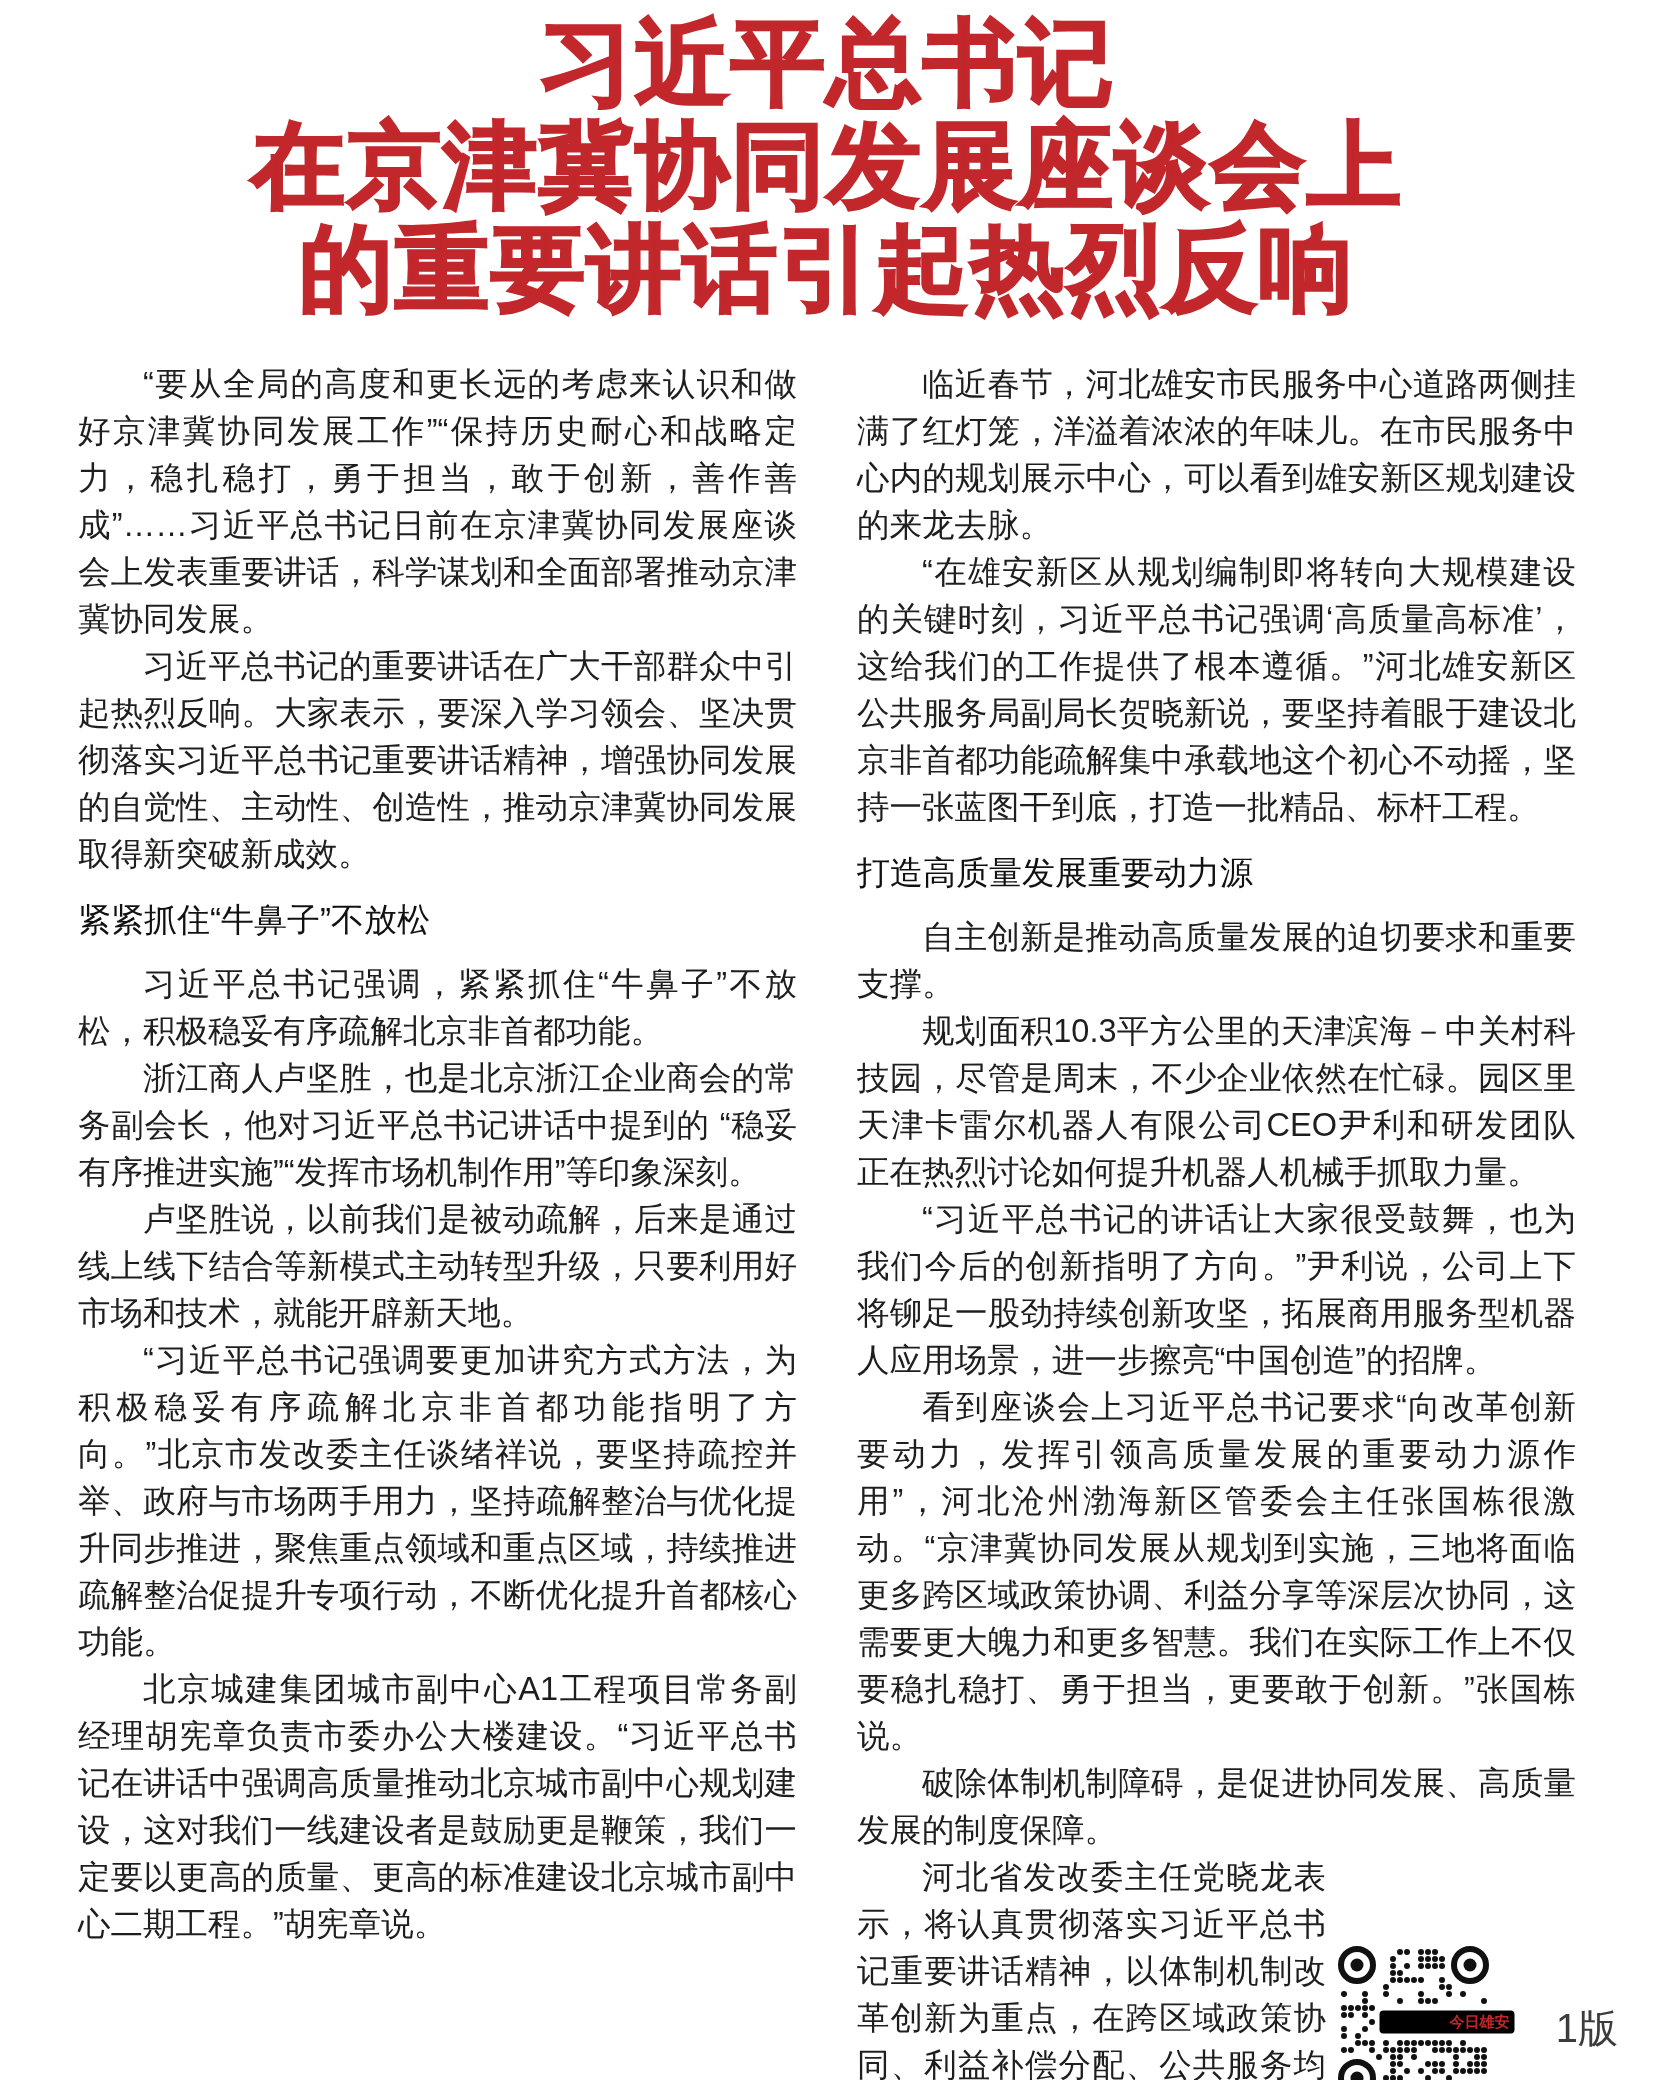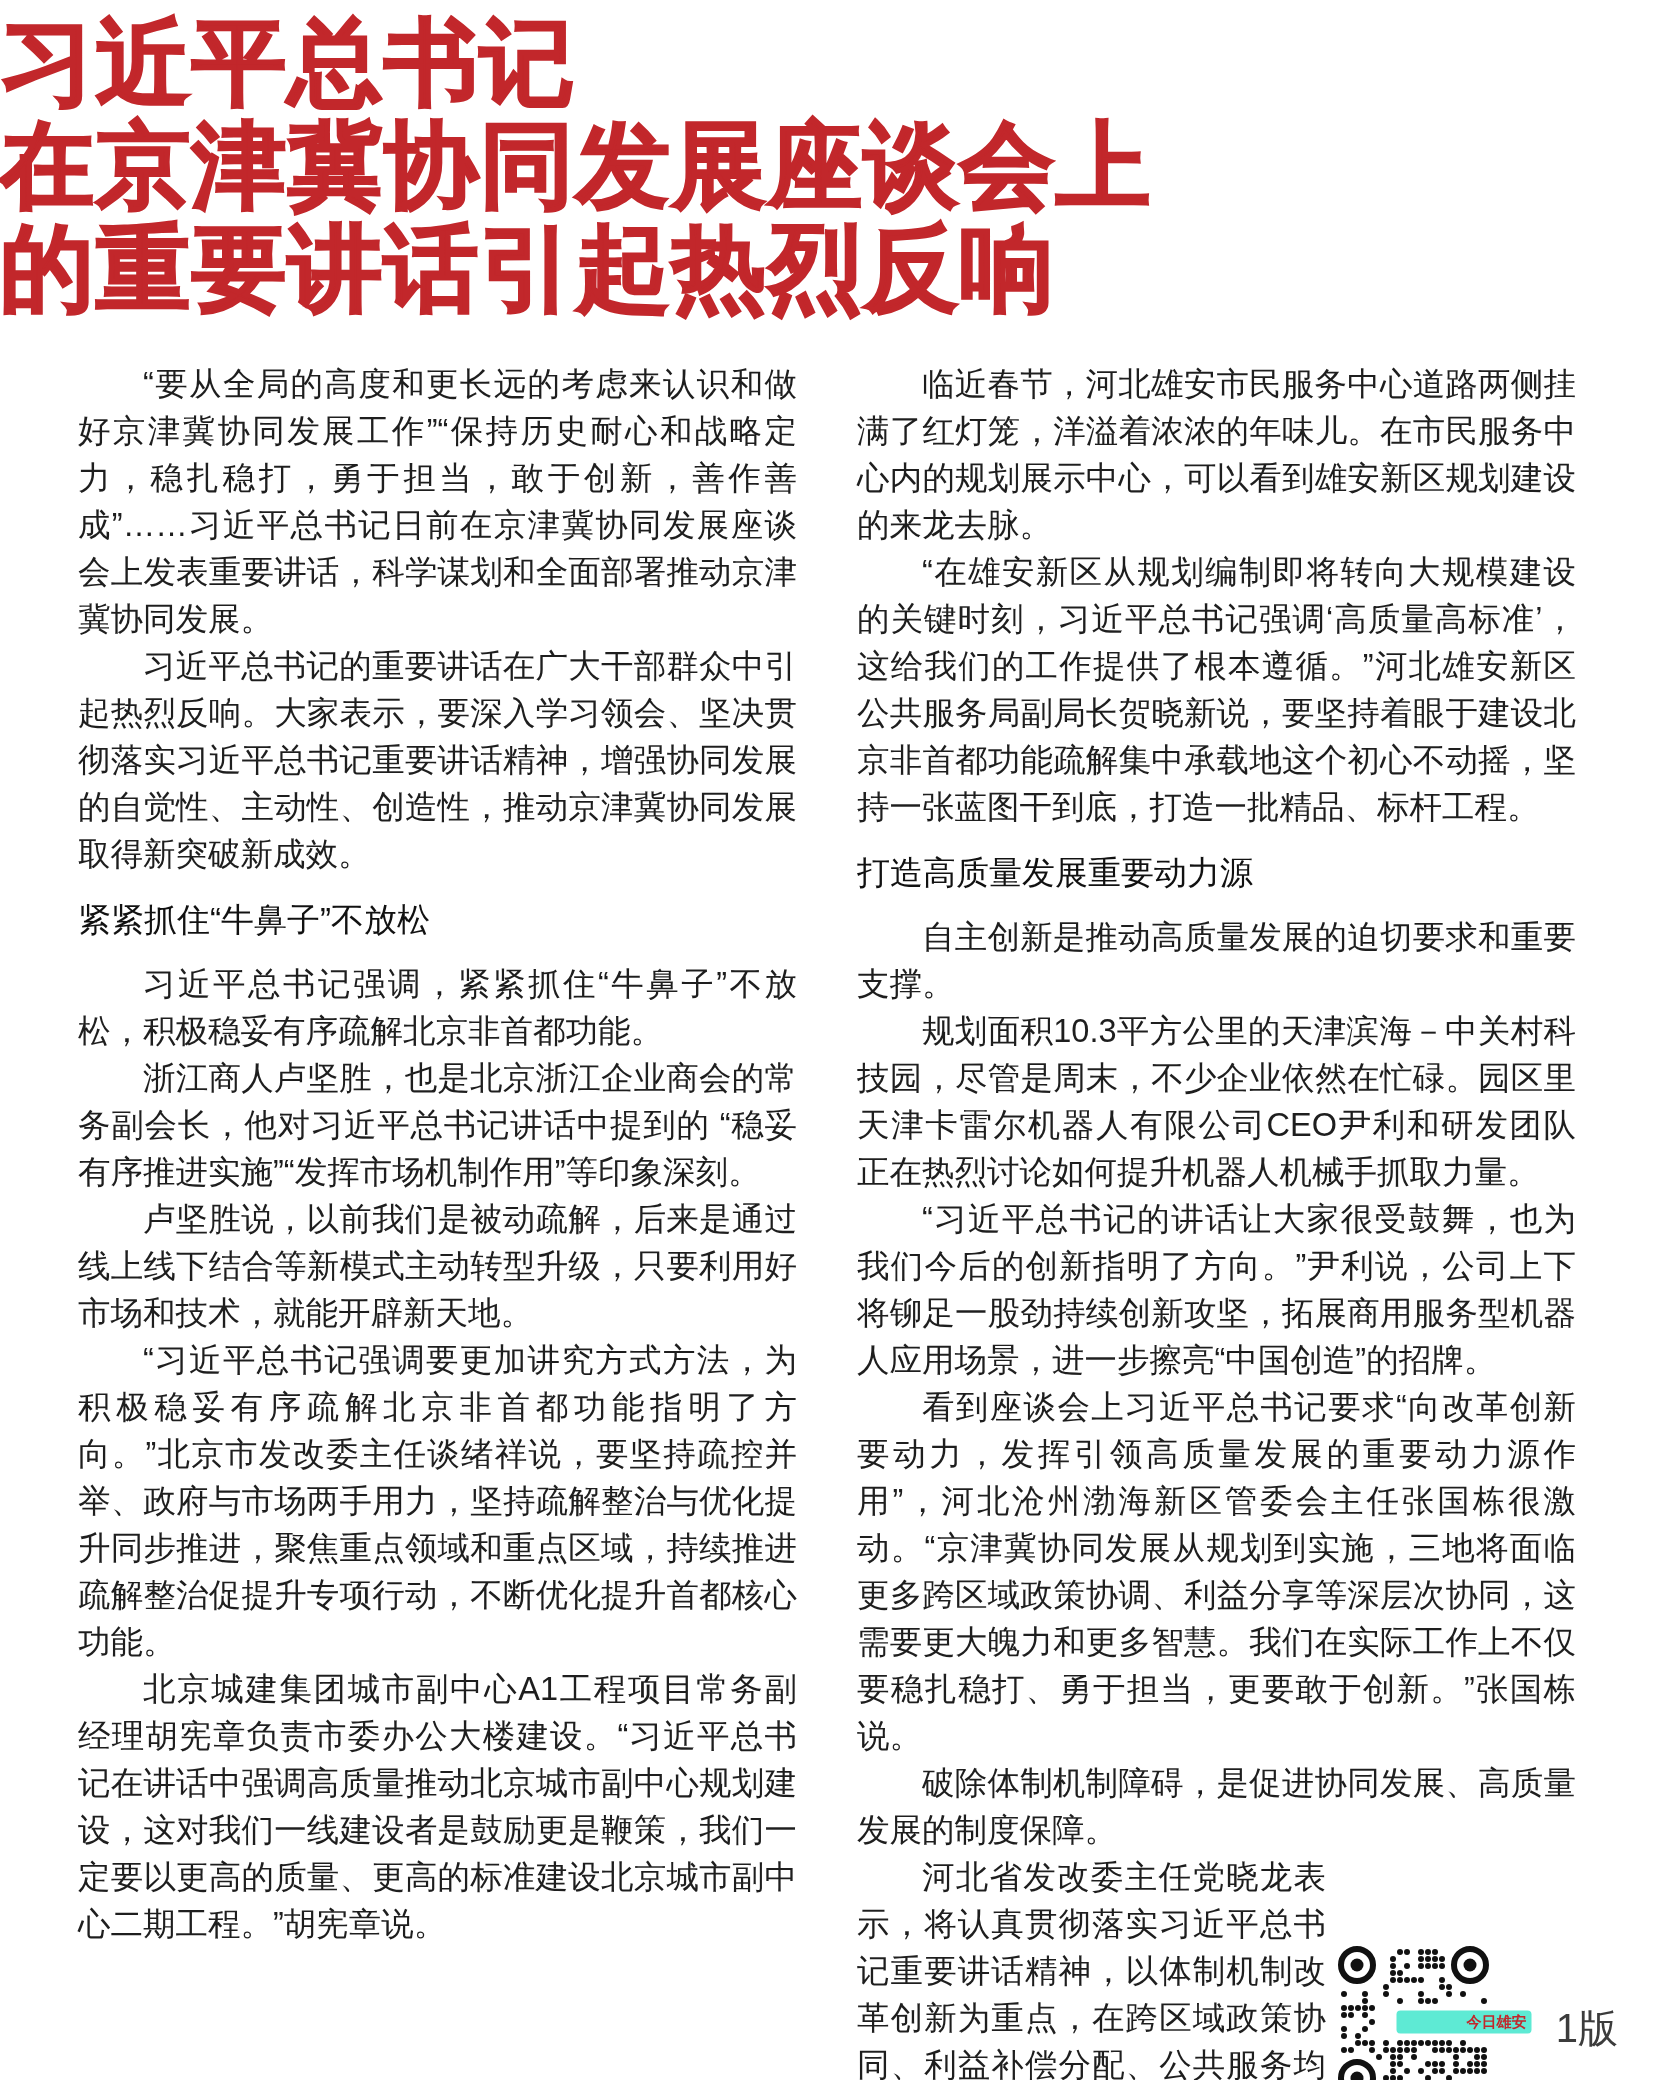--- a/index.html
+++ b/index.html
@@ -7,20 +7,21 @@
     position:relative;
     width:1654px;height:2080px;
     background:#ffffff;
     overflow:hidden;
     font-family:"Liberation Sans", sans-serif;
     color:#1e1e1e;
   }
   
   .headline{
     margin-top:12px;
+    text-align:center;
     color:#c2272b;
     font-family:"Liberation Serif", serif;
     font-weight:900;
     font-size:94px;
     line-height:103px;
     letter-spacing:2px;
     -webkit-text-stroke:2.4px #c2272b;
   }
   
   .columns{
@@ -51,23 +52,23 @@
   .qr-float{
     position:relative;
     float:right;
     width:250px;
     height:168px;
     margin-top:90px;
   }
   .qr-float svg{position:absolute;left:10px;top:0;}
   .qr-label{
     position:absolute;
-    left:88px;top:78px;
+    left:71px;top:78px;
     transform:translate(-50%,-50%) translateX(50px);
-    background:#5eead4;
+    background:#000000;
     color:#c2272b;
     font-family:"Liberation Serif", serif;
     font-weight:bold;
     font-size:15px;
     line-height:1;
     padding:4px 5px;
     border-radius:4px;
     box-shadow:0 0 0 2px #ffffff;
     white-space:nowrap;
   }

